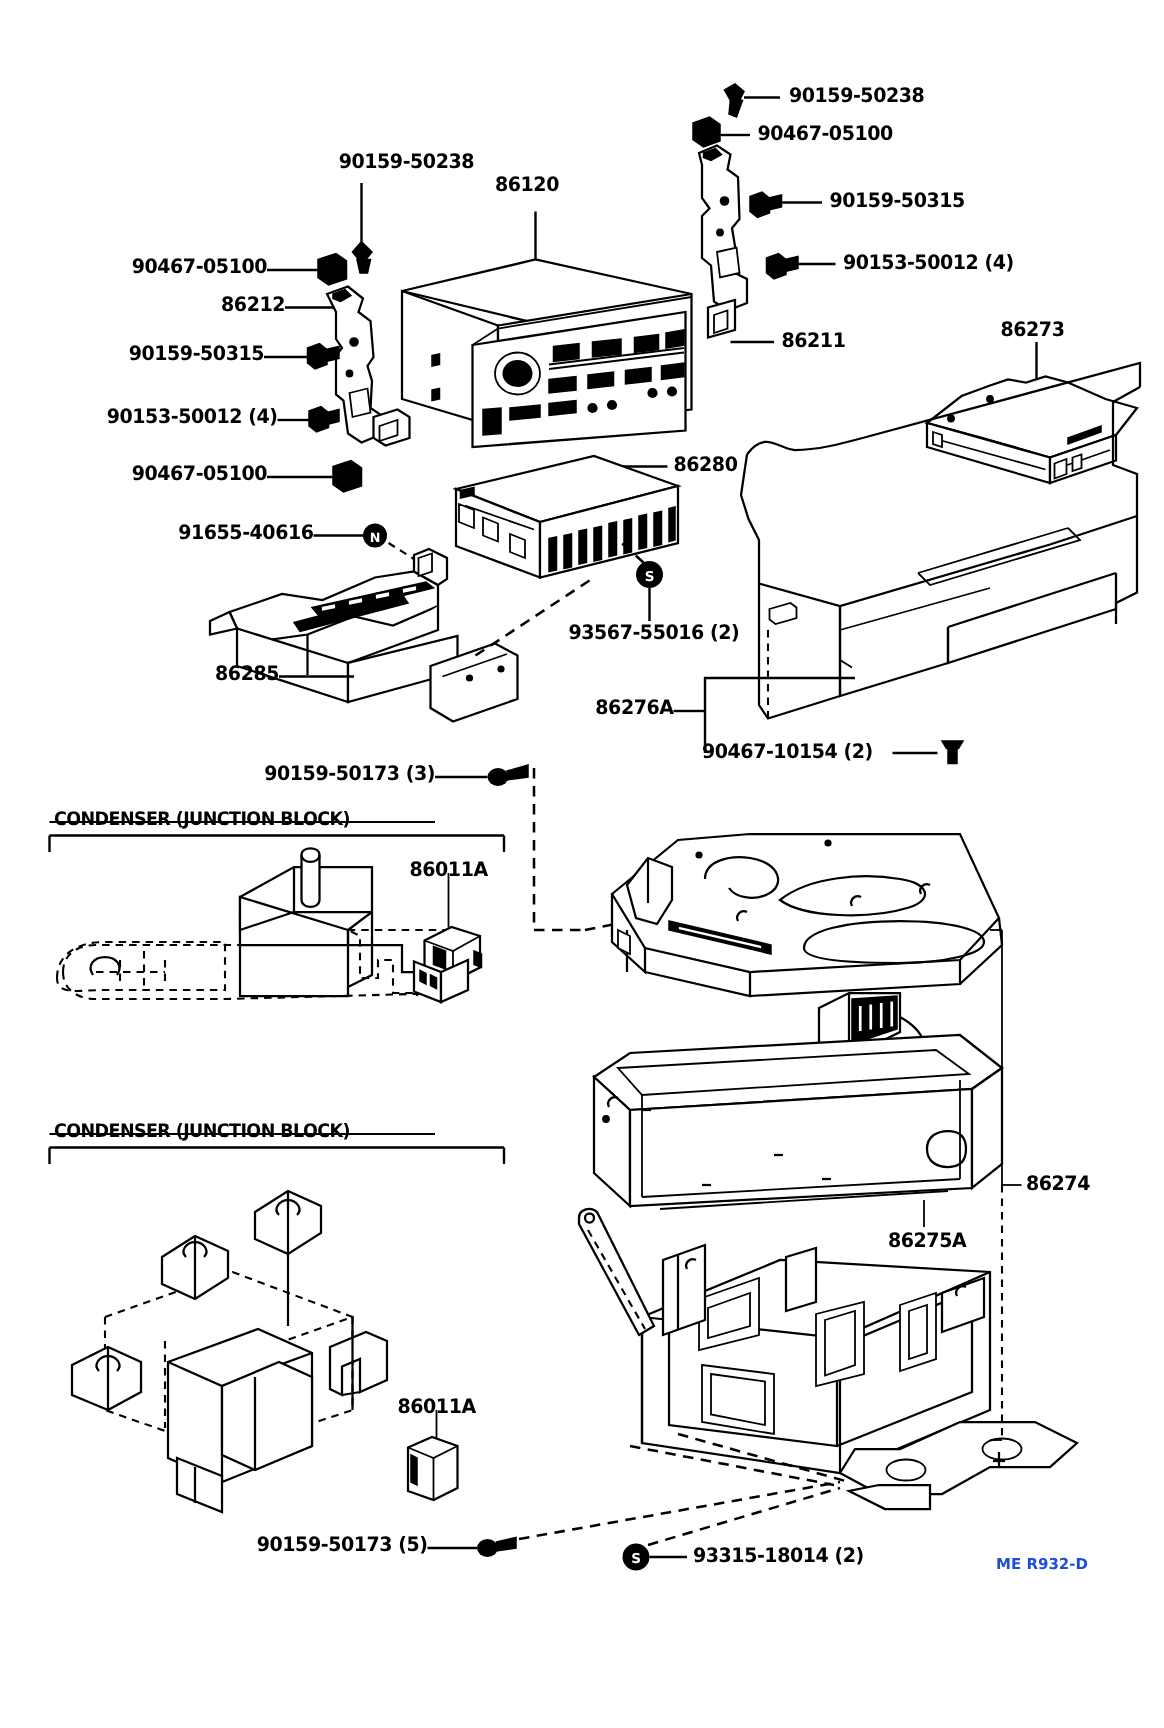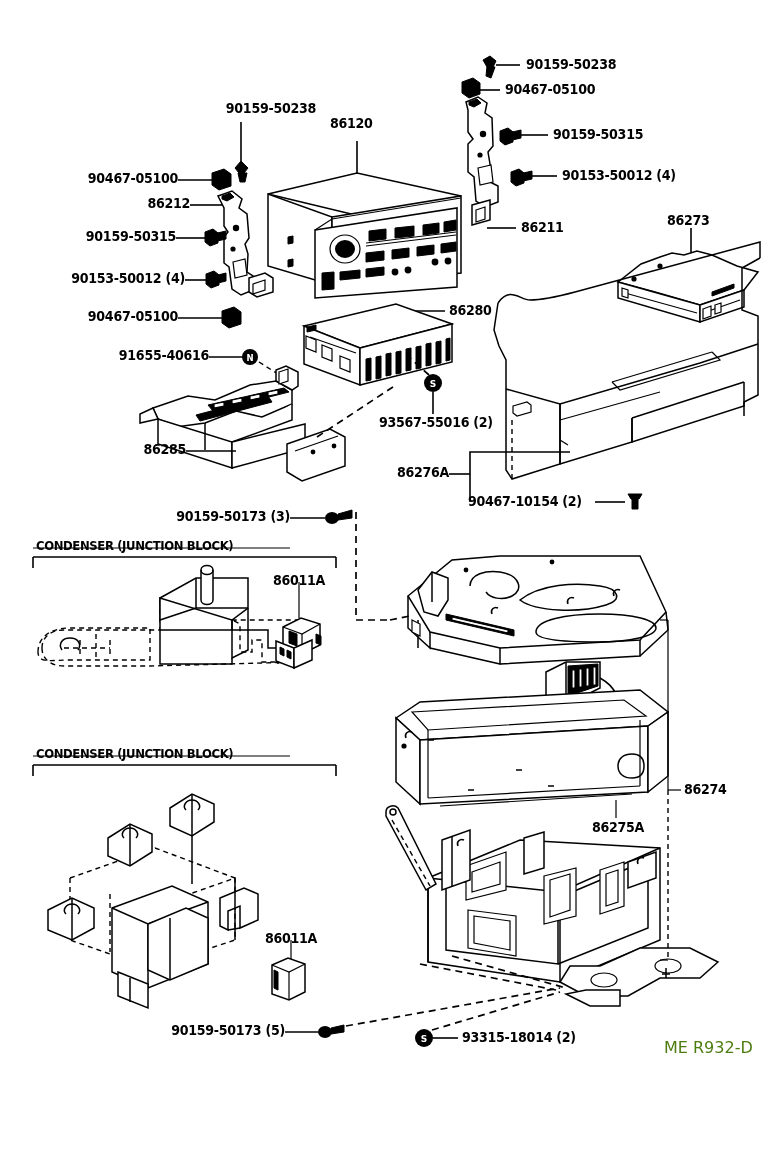--- a/index.html
+++ b/index.html
@@ -9,23 +9,23 @@
   svg#art{position:absolute;left:0;top:0;width:776px;height:1152px;}
   .lbl{position:absolute;white-space:nowrap;color:#000;
        font-family:"DejaVu Sans",sans-serif;
        font-weight:700;font-size:13.2px;letter-spacing:-0.3px;
        transform:scaleX(0.96);transform-origin:left center;}
   .lbl.r{transform-origin:right center;}
   .sect{position:absolute;white-space:nowrap;color:#000;
         font-family:"DejaVu Sans",sans-serif;
         font-weight:700;font-size:12.4px;letter-spacing:-0.4px;
         transform:scaleX(0.94);transform-origin:left center;}
-  .code{position:absolute;white-space:nowrap;color:#4d7c0f;
+  .code{position:absolute;white-space:nowrap;color:#1d4ed8;
         font-family:"DejaVu Sans",sans-serif;
-        font-weight:400;font-size:16px;letter-spacing:0px;}
+        font-weight:700;font-size:10px;letter-spacing:0px;}
   .ln,.dsh{stroke:#000;fill:none;}
   .ln{stroke-width:1.6;}
   .thin{stroke-width:1.2;}
   .hair{stroke-width:1.0;}
   .dsh{stroke-width:1.7;stroke-dasharray:7 5;}
   .dsh2{stroke-width:1.4;stroke-dasharray:5 4;fill:none;stroke:#000;}
   .fillk{fill:#000;stroke:#000;stroke-width:1;}
   .wht{fill:#fff;stroke:#000;stroke-width:1.5;}
   .wht2{fill:#fff;stroke:#000;stroke-width:1.2;}
   .nofill{fill:none;stroke:#000;stroke-width:1.5;}

